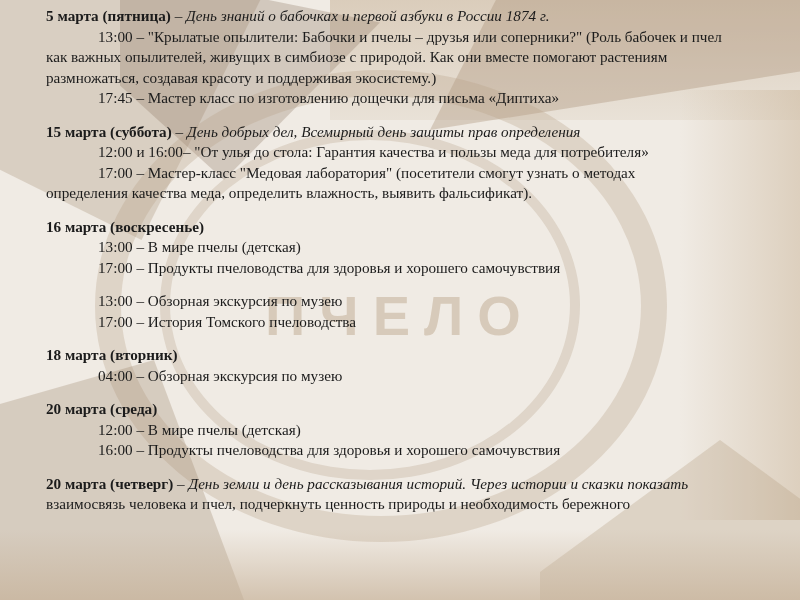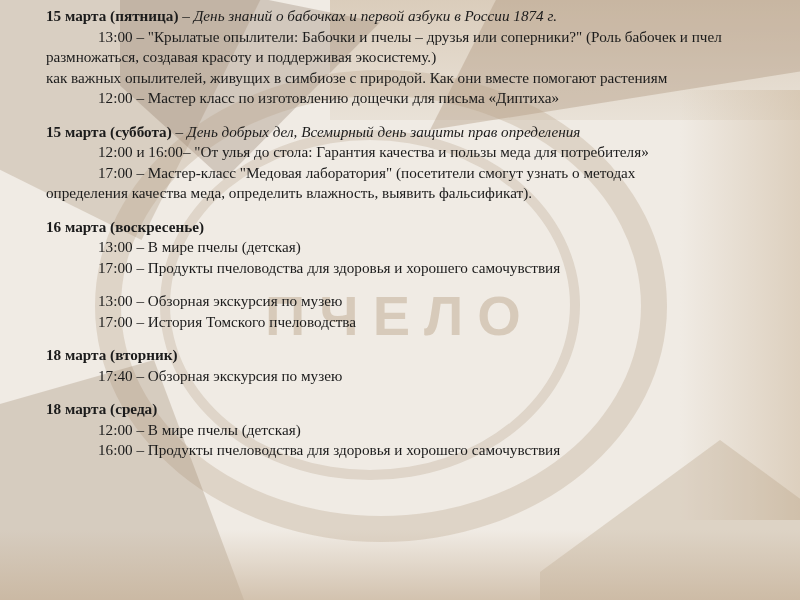--- a/index.html
+++ b/index.html
@@ -166,26 +166,26 @@
   <div class="wm wm-bottom-right"></div>
   <div class="wm wm-bottom-band"></div>
   <div class="wm wm-text">
     <div class="l1">ПЧЕЛО</div>
   </div>
 
   <div class="doc">
 
     <div class="block">
       <div class="heading">
-        <span>15 марта (пятница)</span><span class="note"> – День знаний о бабочках и первой азбуки в России 1874 г.</span>
+        <span>5 марта (пятница)</span><span class="note"> – День знаний о бабочках и первой азбуки в России 1874 г.</span>
       </div>
       <div class="entry">13:00 – "Крылатые опылители: Бабочки и пчелы – друзья или соперники?" (Роль бабочек и пчел</div>
+      <div class="entry cont">как важных опылителей, живущих в симбиозе с природой. Как они вместе помогают растениям</div>
       <div class="entry cont">размножаться, создавая красоту и поддерживая экосистему.)</div>
-      <div class="entry cont">как важных опылителей, живущих в симбиозе с природой. Как они вместе помогают растениям</div>
-      <div class="entry">12:00 – Мастер класс по изготовлению дощечки для письма «Диптиха»</div>
+      <div class="entry">17:45 – Мастер класс по изготовлению дощечки для письма «Диптиха»</div>
     </div>
 
     <div class="block">
       <div class="heading">
         <span>15 марта (суббота)</span><span class="note"> – День добрых дел, Всемирный день защиты прав определения</span>
       </div>
       <div class="entry">12:00 и 16:00– "От улья до стола: Гарантия качества и пользы меда для потребителя»</div>
       <div class="entry">17:00 – Мастер-класс "Медовая лаборатория" (посетители смогут узнать о методах</div>
       <div class="entry cont">определения качества меда, определить влажность, выявить фальсификат).</div>
     </div>
@@ -200,26 +200,32 @@
 
     <div class="block">
       <div class="entry">13:00 – Обзорная экскурсия по музею</div>
       <div class="entry">17:00 – История Томского пчеловодства</div>
     </div>
 
     <div class="block">
       <div class="heading">
         <span>18 марта (вторник)</span><span class="note"></span>
       </div>
-      <div class="entry">17:40 – Обзорная экскурсия по музею</div>
-    </div>
-
-    <div class="block">
-      <div class="heading">
-        <span>18 марта (среда)</span><span class="note"></span>
+      <div class="entry">04:00 – Обзорная экскурсия по музею</div>
+    </div>
+
+    <div class="block">
+      <div class="heading">
+        <span>20 марта (среда)</span><span class="note"></span>
       </div>
       <div class="entry">12:00 – В мире пчелы (детская)</div>
       <div class="entry">16:00 – Продукты пчеловодства для здоровья и хорошего самочувствия</div>
     </div>
 
+    <div class="block">
+      <div class="heading">
+        <span>20 марта (четверг)</span><span class="note"> – День земли и день рассказывания историй. Через истории и сказки показать</span>
+      </div>
+      <div class="entry cont">взаимосвязь человека и пчел, подчеркнуть ценность природы и необходимость бережного</div>
+    </div>
 
   </div>
 </div>
 
 </body></html>

